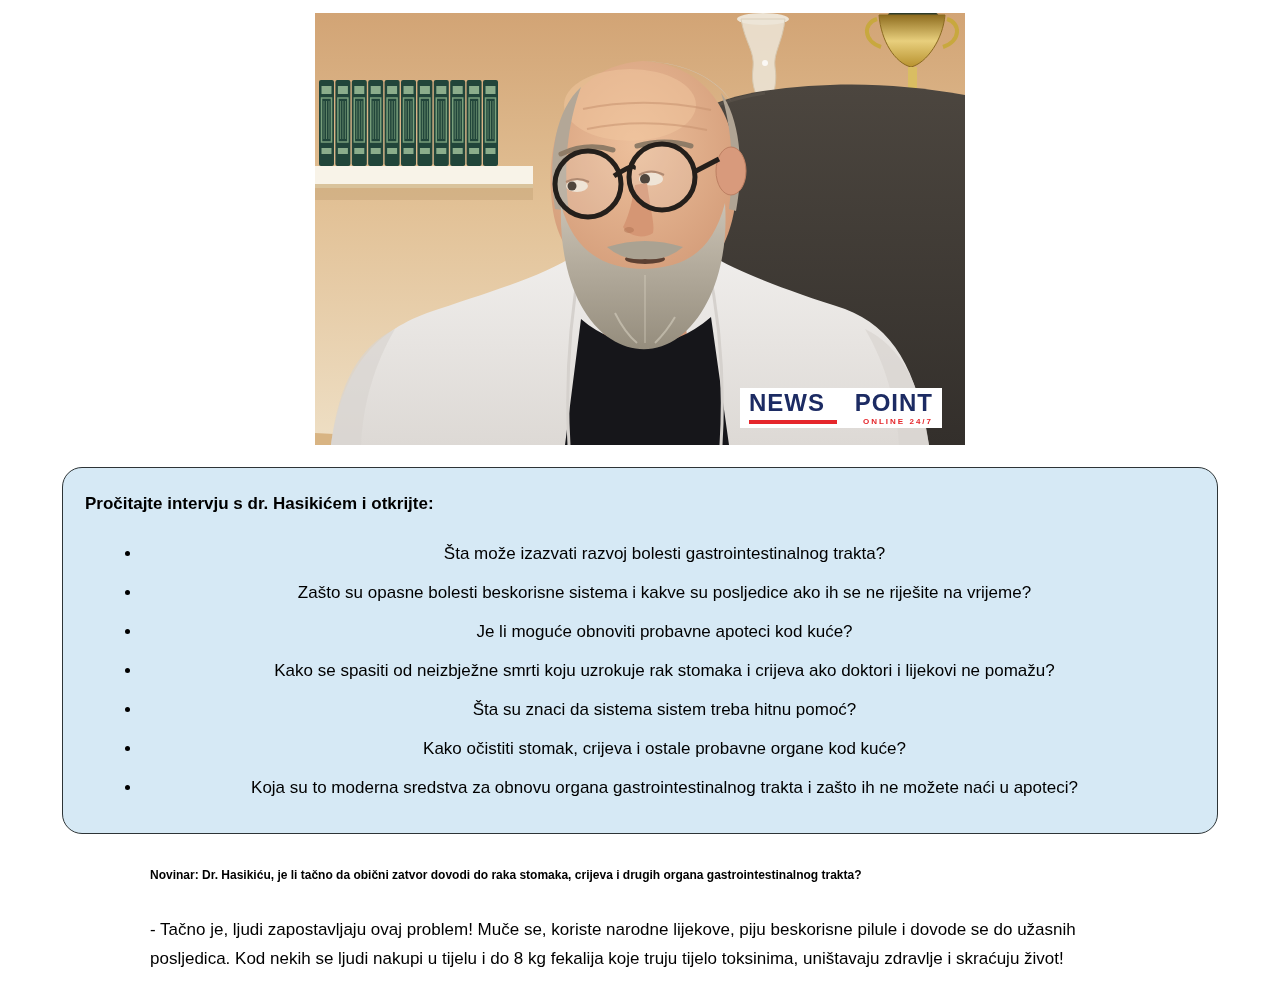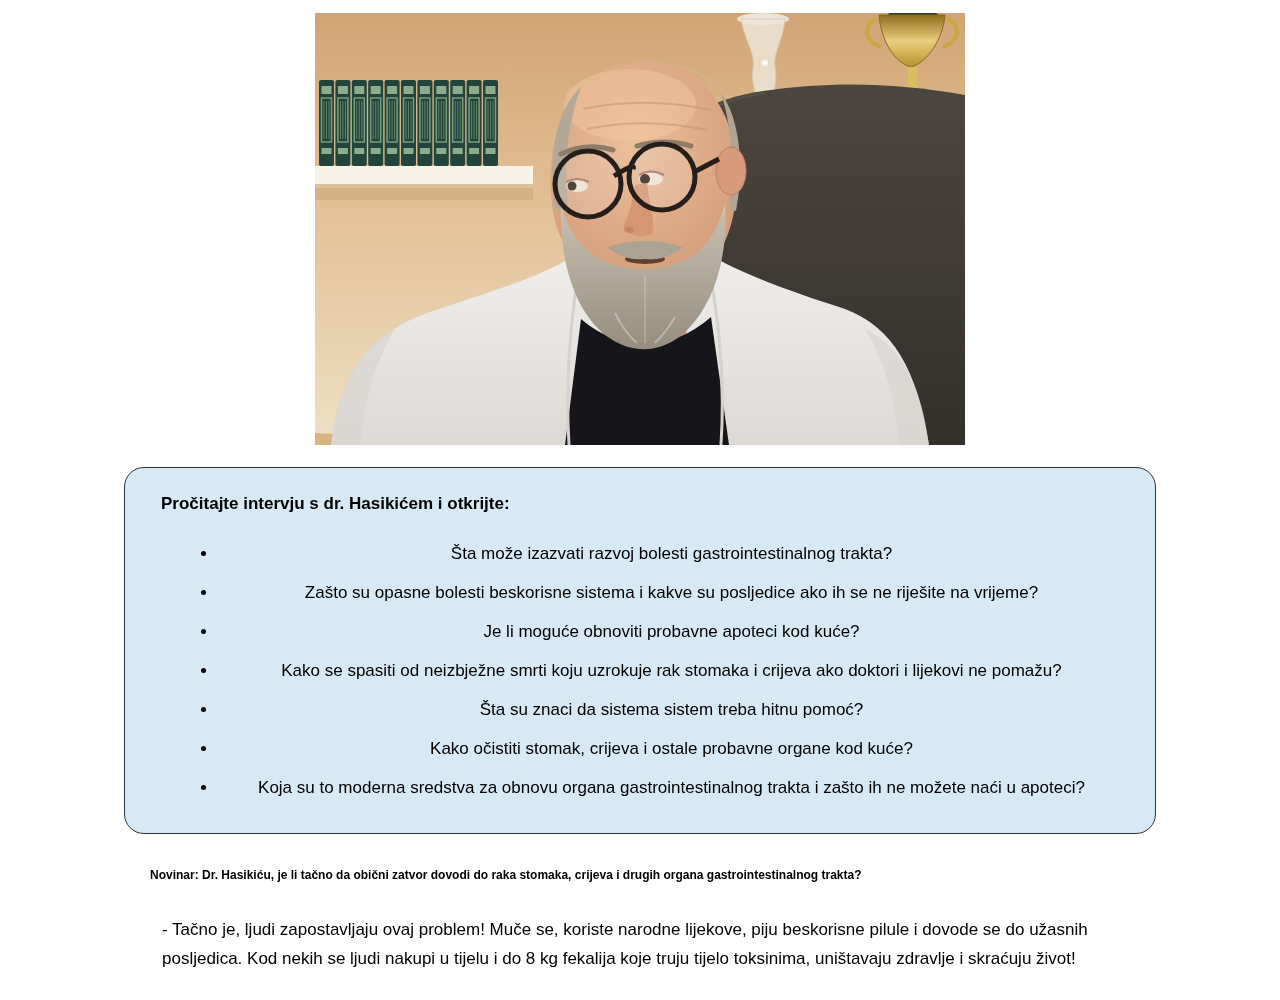--- a/index.html
+++ b/index.html
@@ -57,26 +57,26 @@
     margin-left: auto;
     font-size: 8px;
     font-weight: bold;
     letter-spacing: 2px;
     color: #e5262b;
     white-space: nowrap;
   }
 
   
   .info-box {
-    width: 1032px;
+    width: 1156px;
     margin: 22px auto 0;
     background: #d6e9f5;
     border: 1px solid #2d3436;
     border-radius: 20px;
-    padding: 26px 30px 14px 36px;
+    padding: 26px 30px 14px 22px;
   }
   .info-box h2 {
     margin: 0;
     font-size: 17px;
     font-weight: bold;
     color: #000000;
   }
   .info-box ul {
     margin: 29px 0 20px;
     padding-left: 57px;
@@ -93,21 +93,21 @@
     width: 980px;
     margin: 27px auto 0;
   }
   .article .question {
     margin: 0;
     font-size: 12px;
     font-weight: bold;
     line-height: 28px;
   }
   .article .answer {
-    margin: 26px 12px 0;
+    margin: 26px 0 0;
     font-size: 17px;
     line-height: 29px;
   }
 </style>
 </head>
 <body>
 
 <div class="photo-wrap">
   <svg viewBox="0 0 650 432" aria-hidden="true">
     <defs>
@@ -228,20 +228,30 @@
 
       <g stroke="#241f1b" stroke-width="5" fill="rgba(240,244,244,0.15)">
         <circle cx="273" cy="171" r="33"></circle>
         <circle cx="347" cy="164" r="33"></circle>
         <path d="M299,163 Q321,149 318,156" fill="none"></path>
         <path d="M379,159 L404,146" fill="none"></path>
       </g>
     </g>
   </svg>
 
+  <div class="logo">
+    <div class="logo-main">
+      <span>NEWS</span>
+      <span>POINT</span>
+    </div>
+    <div class="logo-sub">
+      <span class="logo-bar"></span>
+      <span class="logo-tagline">ONLINE 24/7</span>
+    </div>
+  </div>
 </div>
 
 <div class="info-box">
   <h2>Pročitajte intervju s dr. Hasikićem i otkrijte:</h2>
   <ul>
 
       <li>Šta može izazvati razvoj bolesti gastrointestinalnog trakta?</li>
 
       <li>Zašto su opasne bolesti beskorisne sistema i kakve su posljedice ako ih se ne riješite na vrijeme?</li>
 

